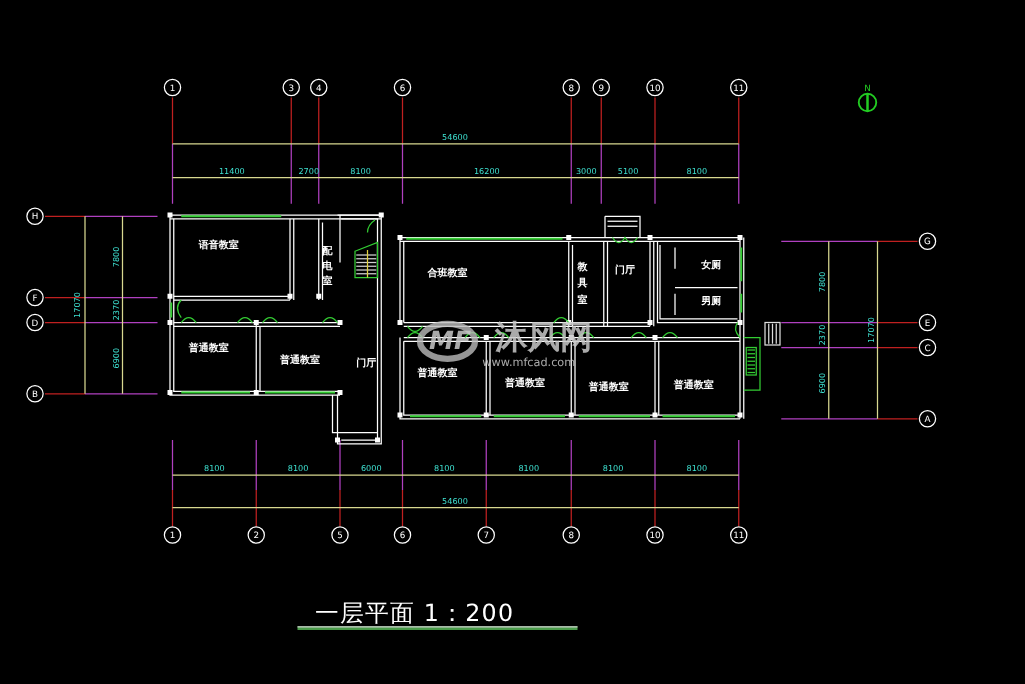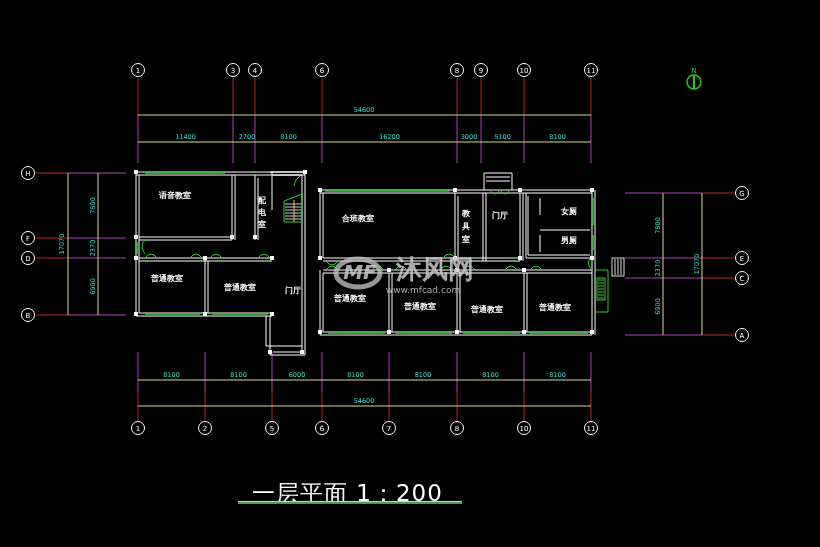--- a/index.html
+++ b/index.html
@@ -1,21 +1,21 @@
 <!DOCTYPE html>
 <html><head>
 <meta charset="utf-8">
 <style>
   html,body{margin:0;padding:0;background:#000;}
   body{width:820px;height:547px;position:relative;overflow:hidden;font-family:"DejaVu Sans",sans-serif;}
   svg{position:absolute;left:0;top:0;}
   .axis-label{font-family:"DejaVu Sans",sans-serif;font-size:7px;fill:#fff;text-anchor:middle;dominant-baseline:central;}
   .dim{font-family:"DejaVu Sans",sans-serif;font-size:6.5px;fill:#3ee0d0;text-anchor:middle;}
   .room{font-family:"DejaVu Sans",sans-serif;font-size:8px;fill:#fff;font-weight:bold;text-anchor:middle;}
-  .title{position:absolute;left:252px;top:478px;color:#fff;font-size:23px;font-family:"DejaVu Sans",sans-serif;letter-spacing:1px;}
+  .title{position:absolute;left:252px;top:478px;color:#fff;font-size:19px;font-family:"DejaVu Sans",sans-serif;letter-spacing:1px;}
   .title-line{position:absolute;left:238px;top:501px;width:224px;height:2px;background:#4a9b4a;border-top:1px solid #d0d0d0;}
   .watermark{font-family:"DejaVu Sans",sans-serif;fill:#c8c8c8;opacity:0.85;}
 </style>
 </head>
 <body>
 
 <svg width="820" height="547" viewBox="0 0 820 547" id="plan">
     <g>
       <line x1="138" y1="78" x2="138" y2="115" stroke="#c02020" stroke-width="1"></line>
       <line x1="138" y1="115" x2="138" y2="163" stroke="#b040c0" stroke-width="1"></line>

